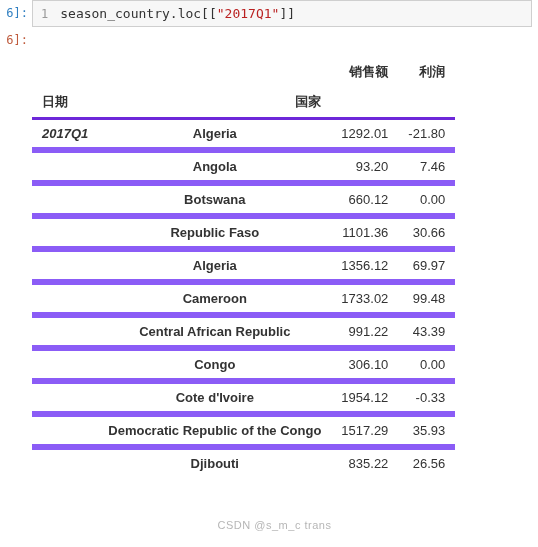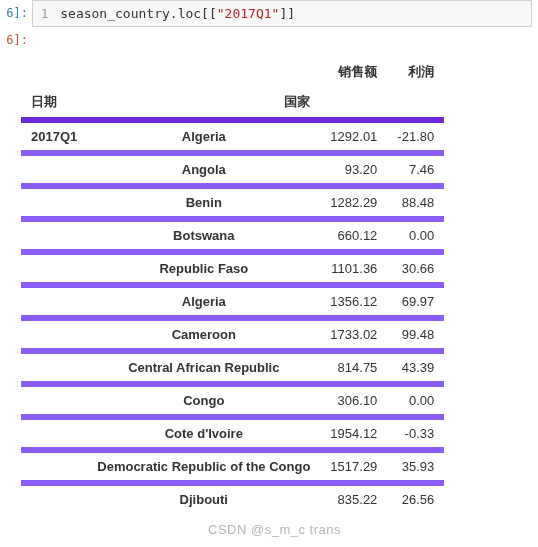--- a/index.html
+++ b/index.html
@@ -33,57 +33,57 @@
       align-items: baseline;
       margin-right: 6px;
     }
     .line-num {
       color: #999;
       margin-right: 12px;
       font-size: 12px;
     }
     .code { color: #333; }
     .str { color: #ba2121; }
-    .output-wrap { margin-top: 10px; padding-left: 21px; }
+    .output-wrap { margin-top: 10px; padding-left: 32px; }
     .df-table {
       border-collapse: collapse;
       font-size: 13px;
       color: #333;
       width: auto;
     }
     .df-table thead tr:first-child th { border: none; }
     .df-table th, .df-table td {
       padding: 6px 10px;
       text-align: right;
       border-top: 6px solid #8b5cf6;
       white-space: nowrap;
     }
     .df-table thead th {
       border-top: none;
       font-weight: bold;
     }
     .df-table thead tr.index-names th {
       border-top: none;
-      border-bottom: 6px solid #6d28d9;
+      border-bottom: 3px solid #6d28d9;
       text-align: left;
     }
     .df-table thead tr.index-names th:nth-child(2) { text-align: right; margin-top: 37px; }
-    .df-table tbody th.idx0 { text-align: left; font-weight: bold; vertical-align: top; }
+    .df-table tbody th.idx0 { text-align: left; font-weight: bold; vertical-align: top; font-style: italic; }
     .df-table tbody th.idx1 { text-align: center; font-weight: bold; }
     .df-table tbody tr:first-child th,
     .df-table tbody tr:first-child td {
       border-top: 1px solid #555;
     }
     .watermark {
       position: absolute;
-      bottom: 10px;
+      bottom: 16px;
       left: 0; right: 0;
       text-align: center;
       color: rgba(120,120,120,0.55);
-      font-size: 13px;
+      font-size: 11px;
       letter-spacing: 0.5px;
       pointer-events: none;
       margin-left: 11px;
     }
   </style>
 </head>
 <body>
 
 <div class="cell-row">
   <div class="prompt prompt-in">6]:</div>
@@ -123,26 +123,20 @@
           <td>-21.80</td>
         </tr>
         <tr>
           <th class="idx0"></th>
           <th class="idx1">Angola</th>
           <td>93.20</td>
           <td>7.46</td>
         </tr>
         <tr>
           <th class="idx0"></th>
-          <th class="idx1">Benin</th>
-          <td>1282.29</td>
-          <td>88.48</td>
-        </tr>
-        <tr>
-          <th class="idx0"></th>
           <th class="idx1">Botswana</th>
           <td>660.12</td>
           <td>0.00</td>
         </tr>
         <tr>
           <th class="idx0"></th>
           <th class="idx1">Republic Faso</th>
           <td>1101.36</td>
           <td>30.66</td>
         </tr>
@@ -154,21 +148,21 @@
         </tr>
         <tr>
           <th class="idx0"></th>
           <th class="idx1">Cameroon</th>
           <td>1733.02</td>
           <td>99.48</td>
         </tr>
         <tr>
           <th class="idx0"></th>
           <th class="idx1">Central African Republic</th>
-          <td>814.75</td>
+          <td>991.22</td>
           <td>43.39</td>
         </tr>
         <tr>
           <th class="idx0"></th>
           <th class="idx1">Congo</th>
           <td>306.10</td>
           <td>0.00</td>
         </tr>
         <tr>
           <th class="idx0"></th>

